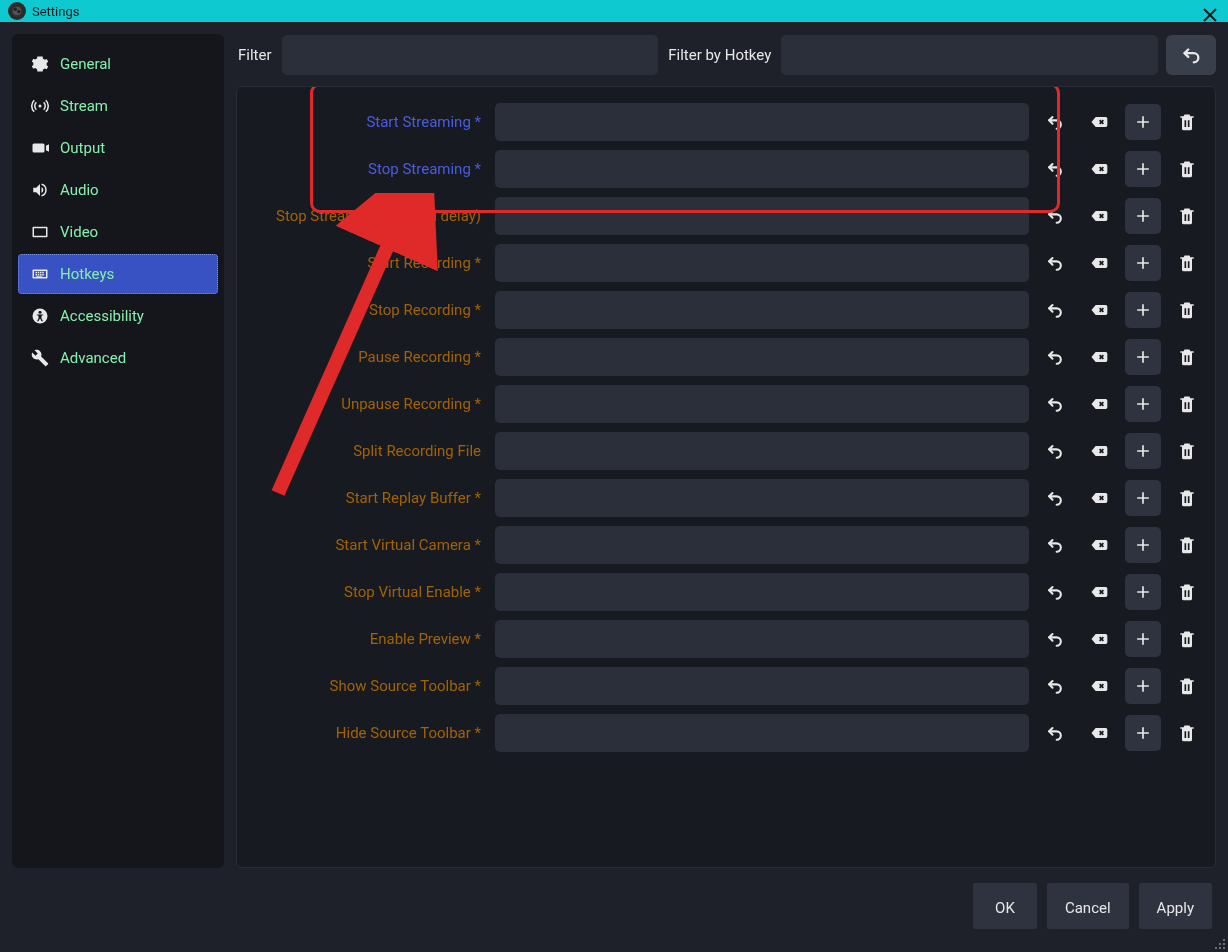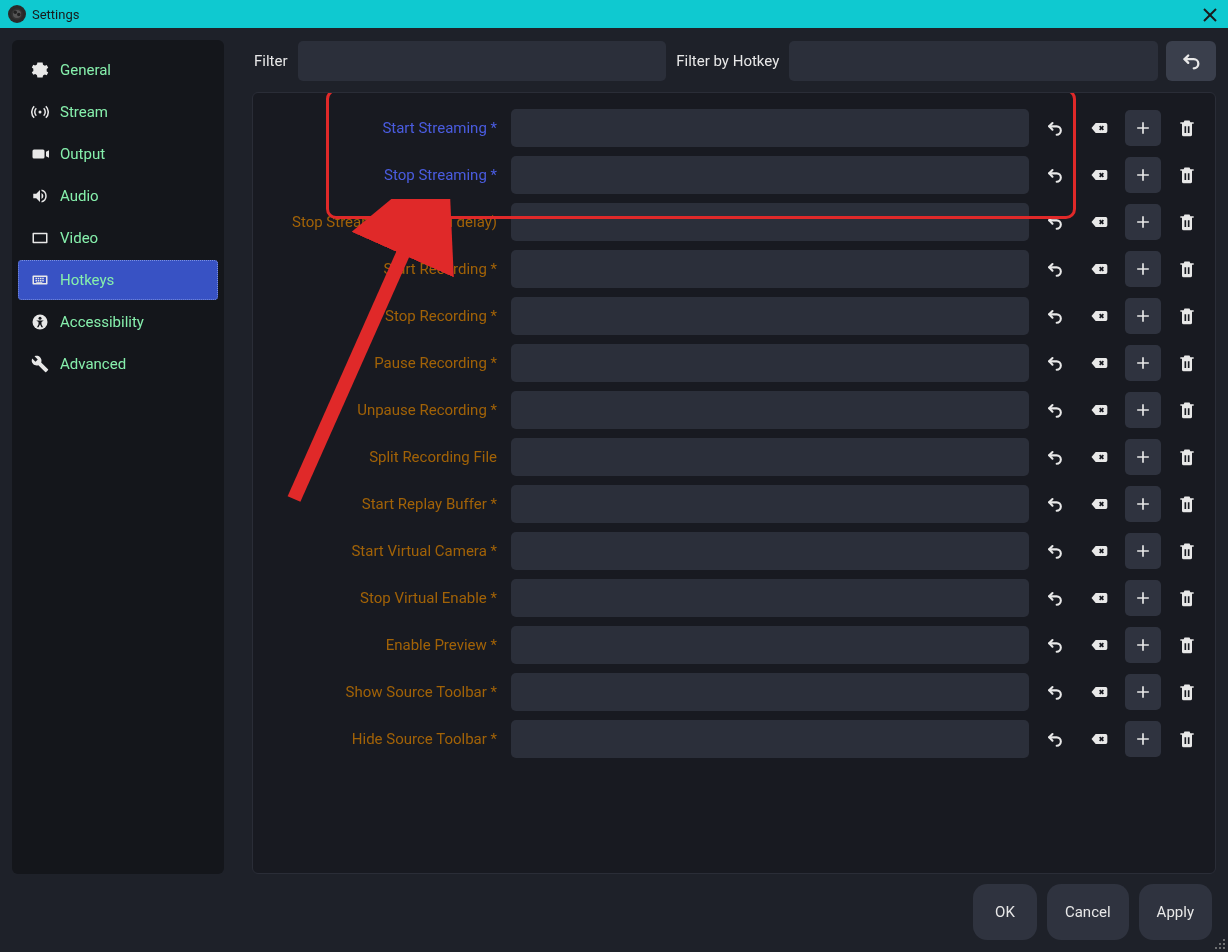--- a/index.html
+++ b/index.html
@@ -8,21 +8,21 @@
       box-sizing: border-box;
       font-family: -apple-system, BlinkMacSystemFont, "Segoe UI", Roboto, Arial, sans-serif;
     }
     body {
       width: 1228px;
       height: 952px;
       background: #1e2129;
       overflow: hidden;
     }
     .titlebar {
-      height: 28px;
+      height: 22px;
       background: #0fc9d0;
       display: flex;
       align-items: center;
       padding: 0 8px;
       position: relative;
     }
     .titlebar-icon {
       width: 18px;
       height: 18px;
       margin-right: 6px;
@@ -83,21 +83,20 @@
       display: flex;
       align-items: center;
       justify-content: center;
     }
     .sidebar-icon svg { width: 18px; height: 18px; fill: #e8e8e8; }
     .content {
       flex: 1;
       display: flex;
       flex-direction: column;
       gap: 10px;
-      margin-left: 16px;
     }
     .filter-row {
       display: flex;
       align-items: center;
       gap: 8px;
       height: 42px;
     }
     .filter-label {
       color: #e8e8e8;
       font-size: 15px;
@@ -181,26 +180,26 @@
     .icon-btn svg { width: 20px; height: 20px; fill: #e8e8e8; }
     .footer {
       height: 52px;
       display: flex;
       justify-content: flex-end;
       align-items: center;
       gap: 10px;
       padding: 0 16px;
     }
     .footer-btn {
-      height: 56px;
+      height: 46px;
       min-width: 64px;
       padding: 16px 18px;
       background: #2f333f;
       border: none;
-      border-radius: 14px;
+      border-radius: 2px;
       color: #e8e8e8;
       font-size: 15px;
       cursor: pointer;
     }
     .resize-grip {
       position: absolute;
       right: 2px;
       bottom: 2px;
       width: 14px;
       height: 14px;

